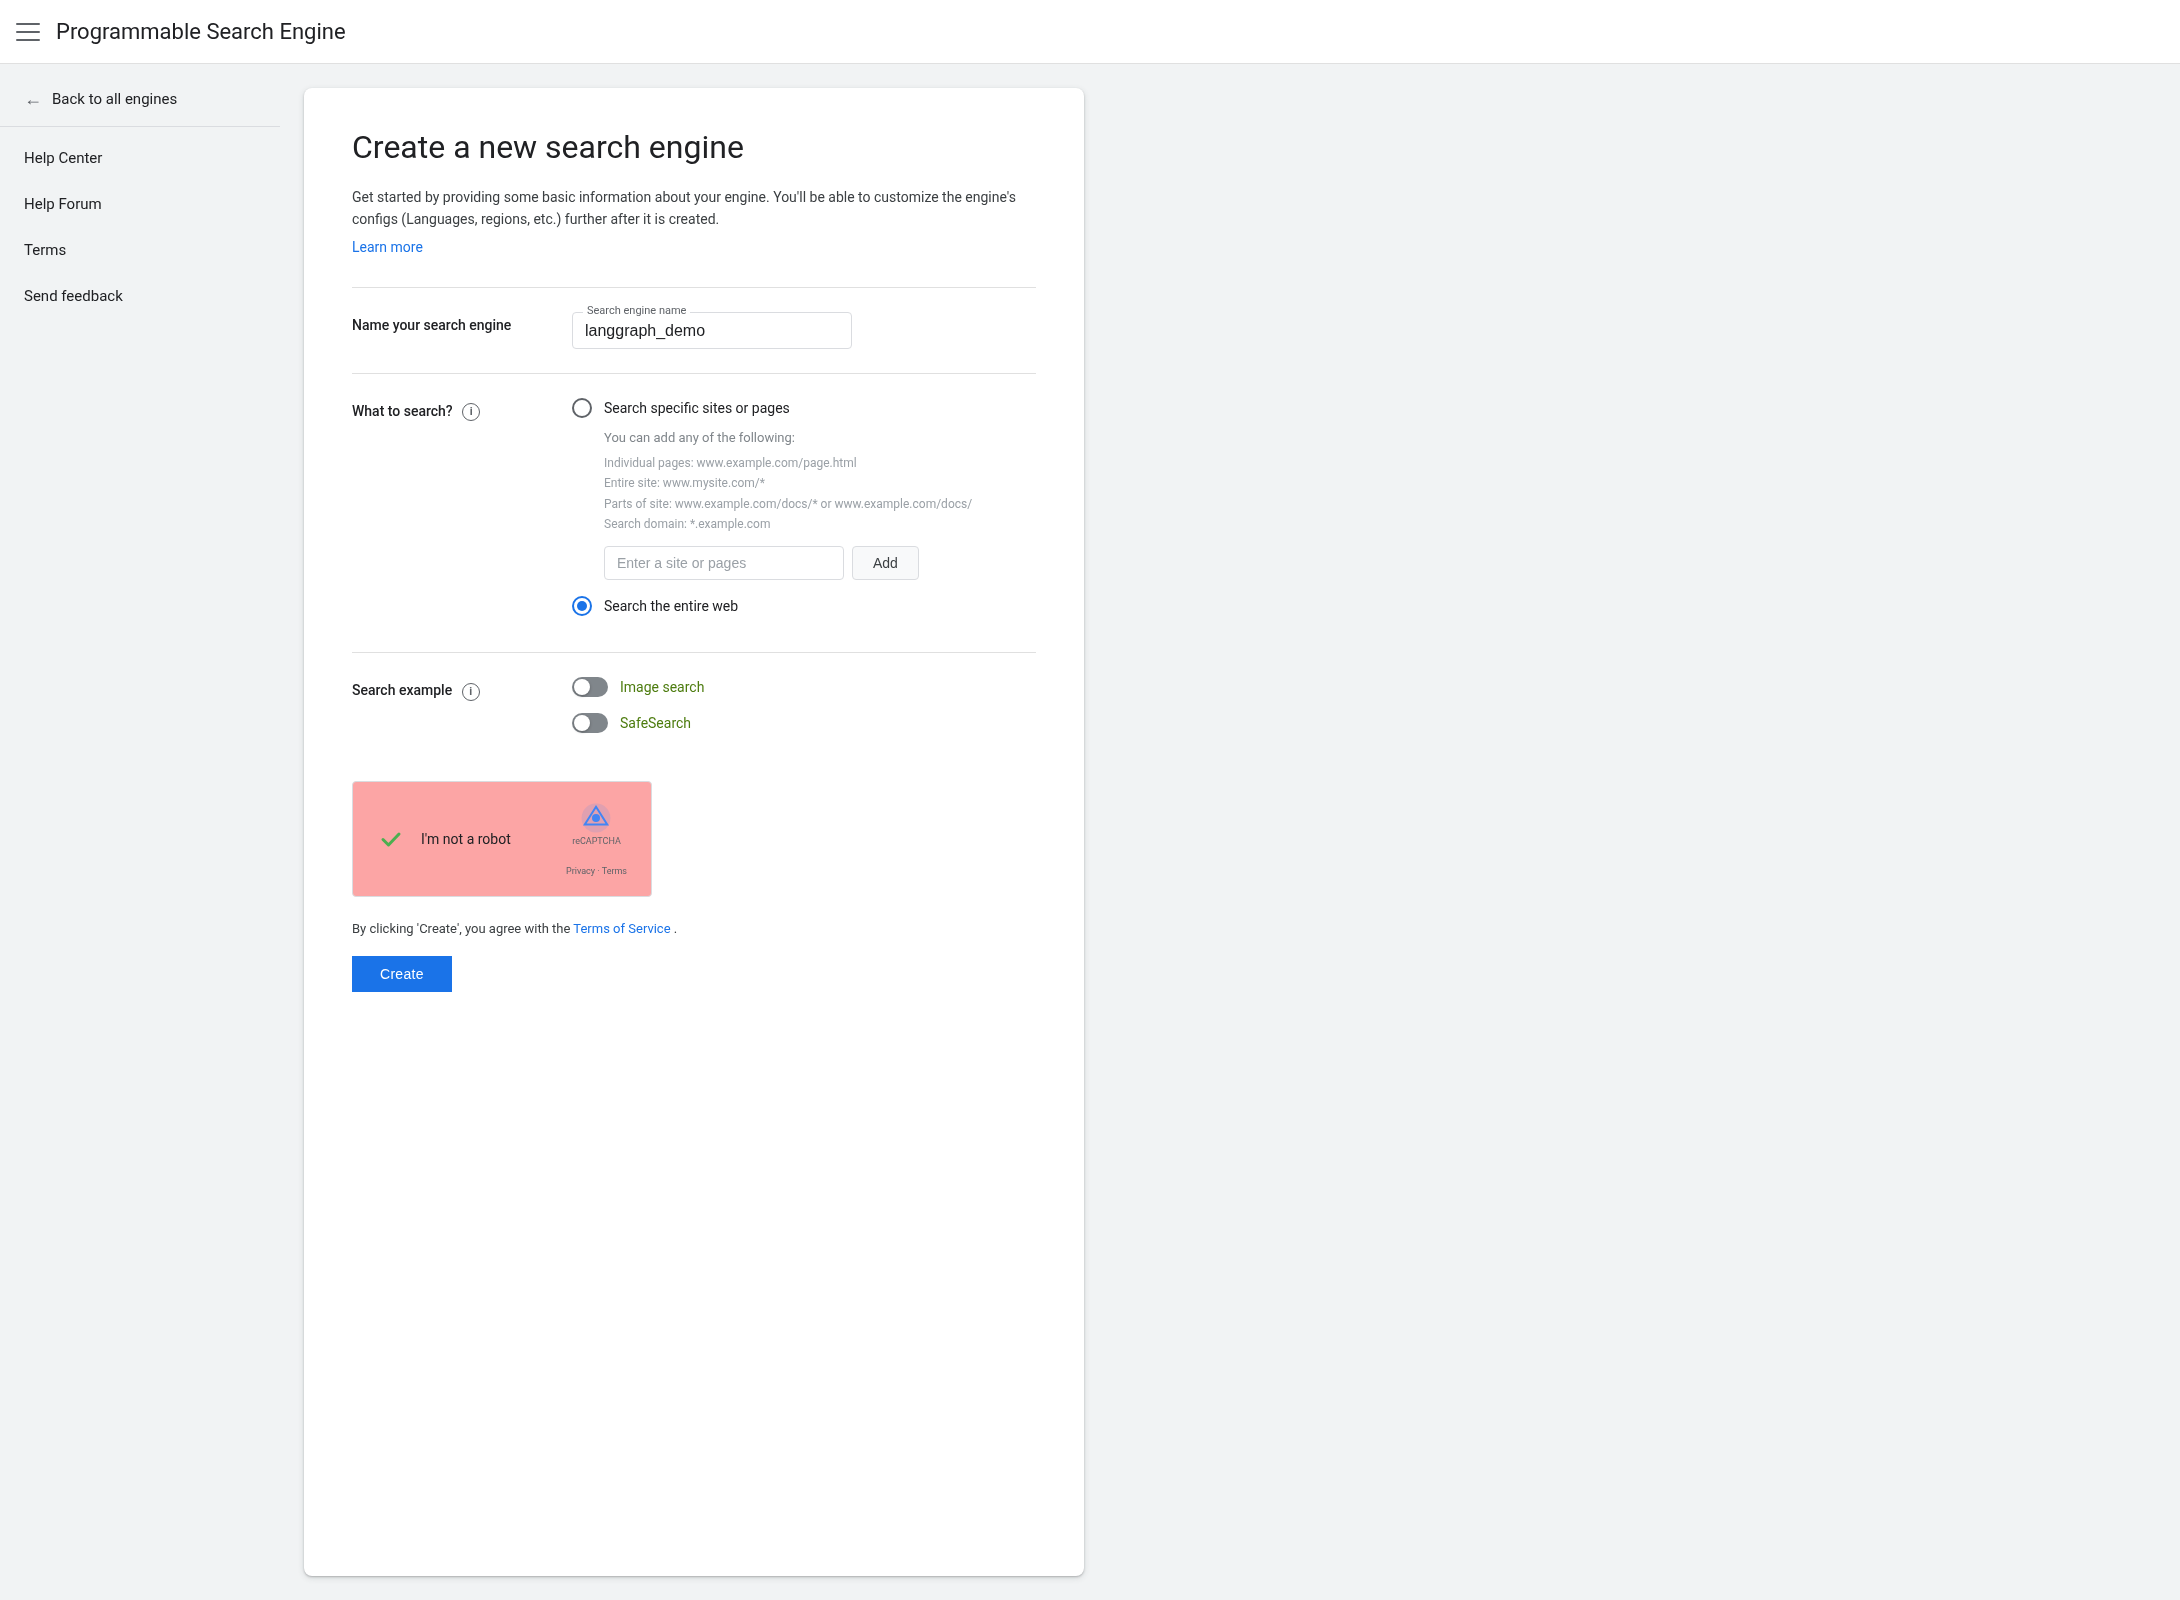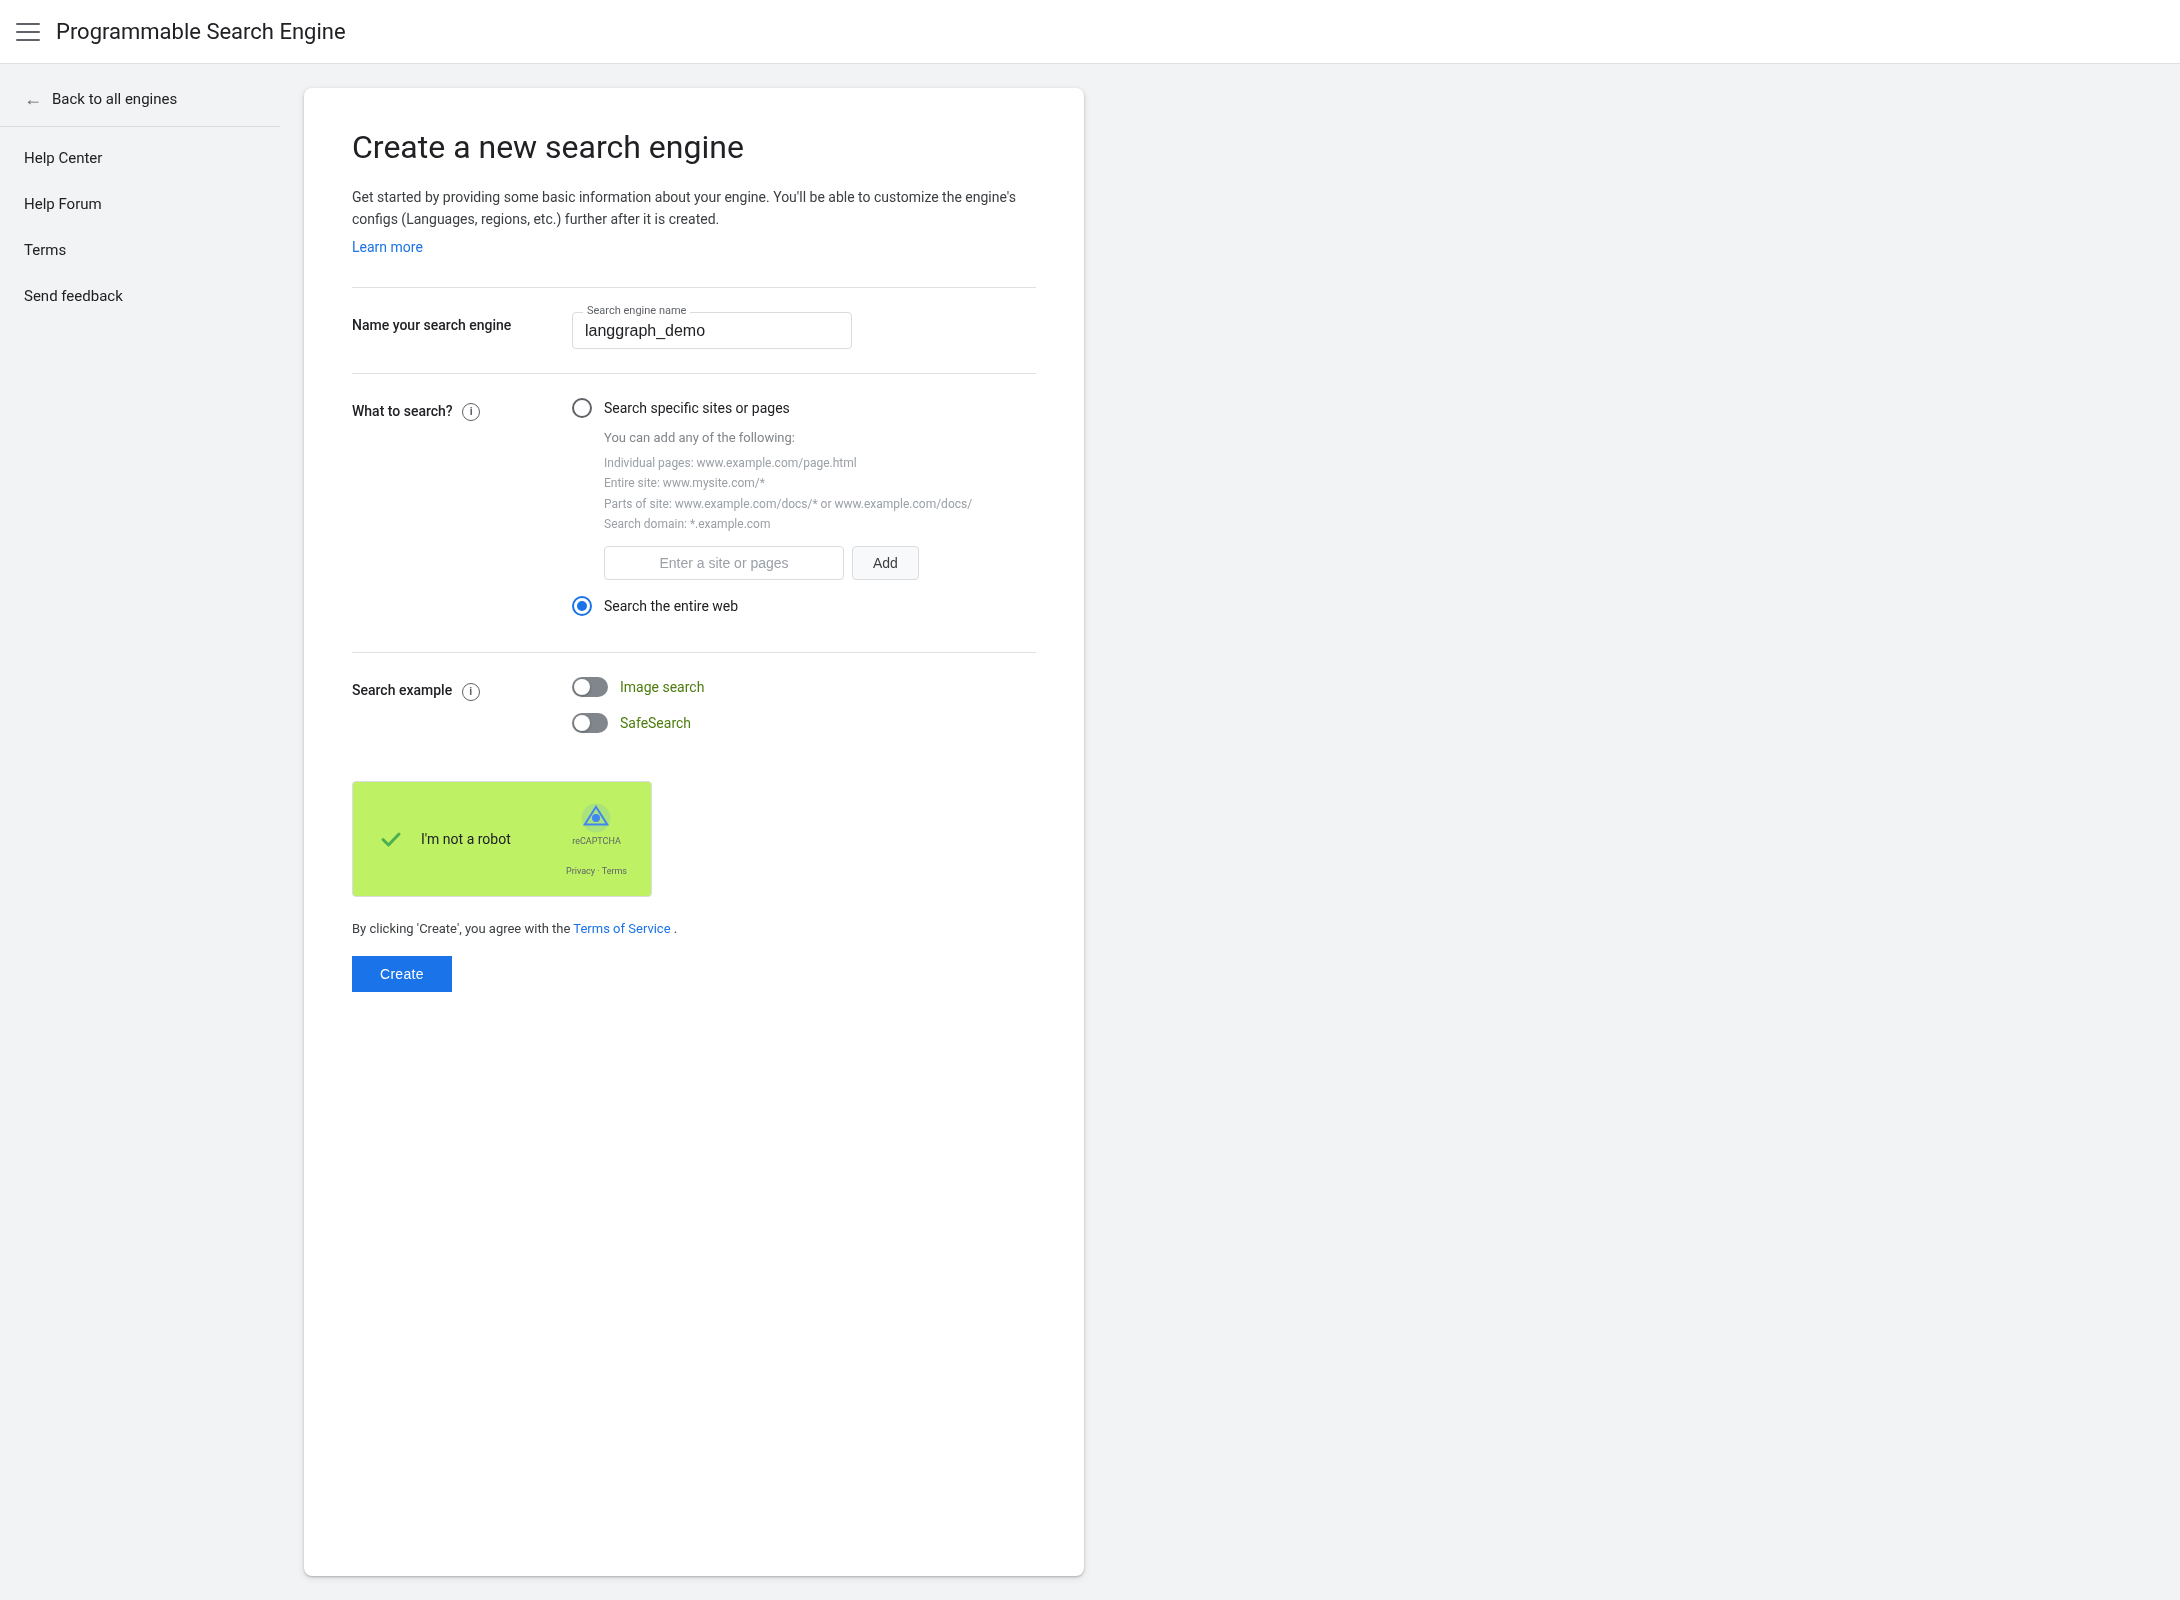--- a/index.html
+++ b/index.html
@@ -236,21 +236,20 @@
       margin-top: 8px;
     }
     .site-input {
       border: 1px solid #dadce0;
       border-radius: 4px;
       padding: 8px 12px;
       font-size: 14px;
       color: #202124;
       width: 240px;
       outline: none;
-      text-align: center;
     }
     .site-input::placeholder { color: #9aa0a6; }
     .add-btn {
       background: #f8f9fa;
       border: 1px solid #dadce0;
       border-radius: 4px;
       padding: 8px 20px;
       font-size: 14px;
       color: #3c4043;
       cursor: pointer;
@@ -293,21 +292,21 @@
     }
 
     
     .recaptcha-box {
       border: 1px solid #dadce0;
       border-radius: 4px;
       padding: 20px 24px;
       display: flex;
       align-items: center;
       width: 300px;
-      background: #bef264;
+      background: #fca5a5;
       margin-bottom: 24px;
       margin-top: 8px;
     }
     .recaptcha-check {
       width: 28px;
       height: 28px;
       margin-right: 16px;
       flex-shrink: 0;
     }
     .recaptcha-text {

